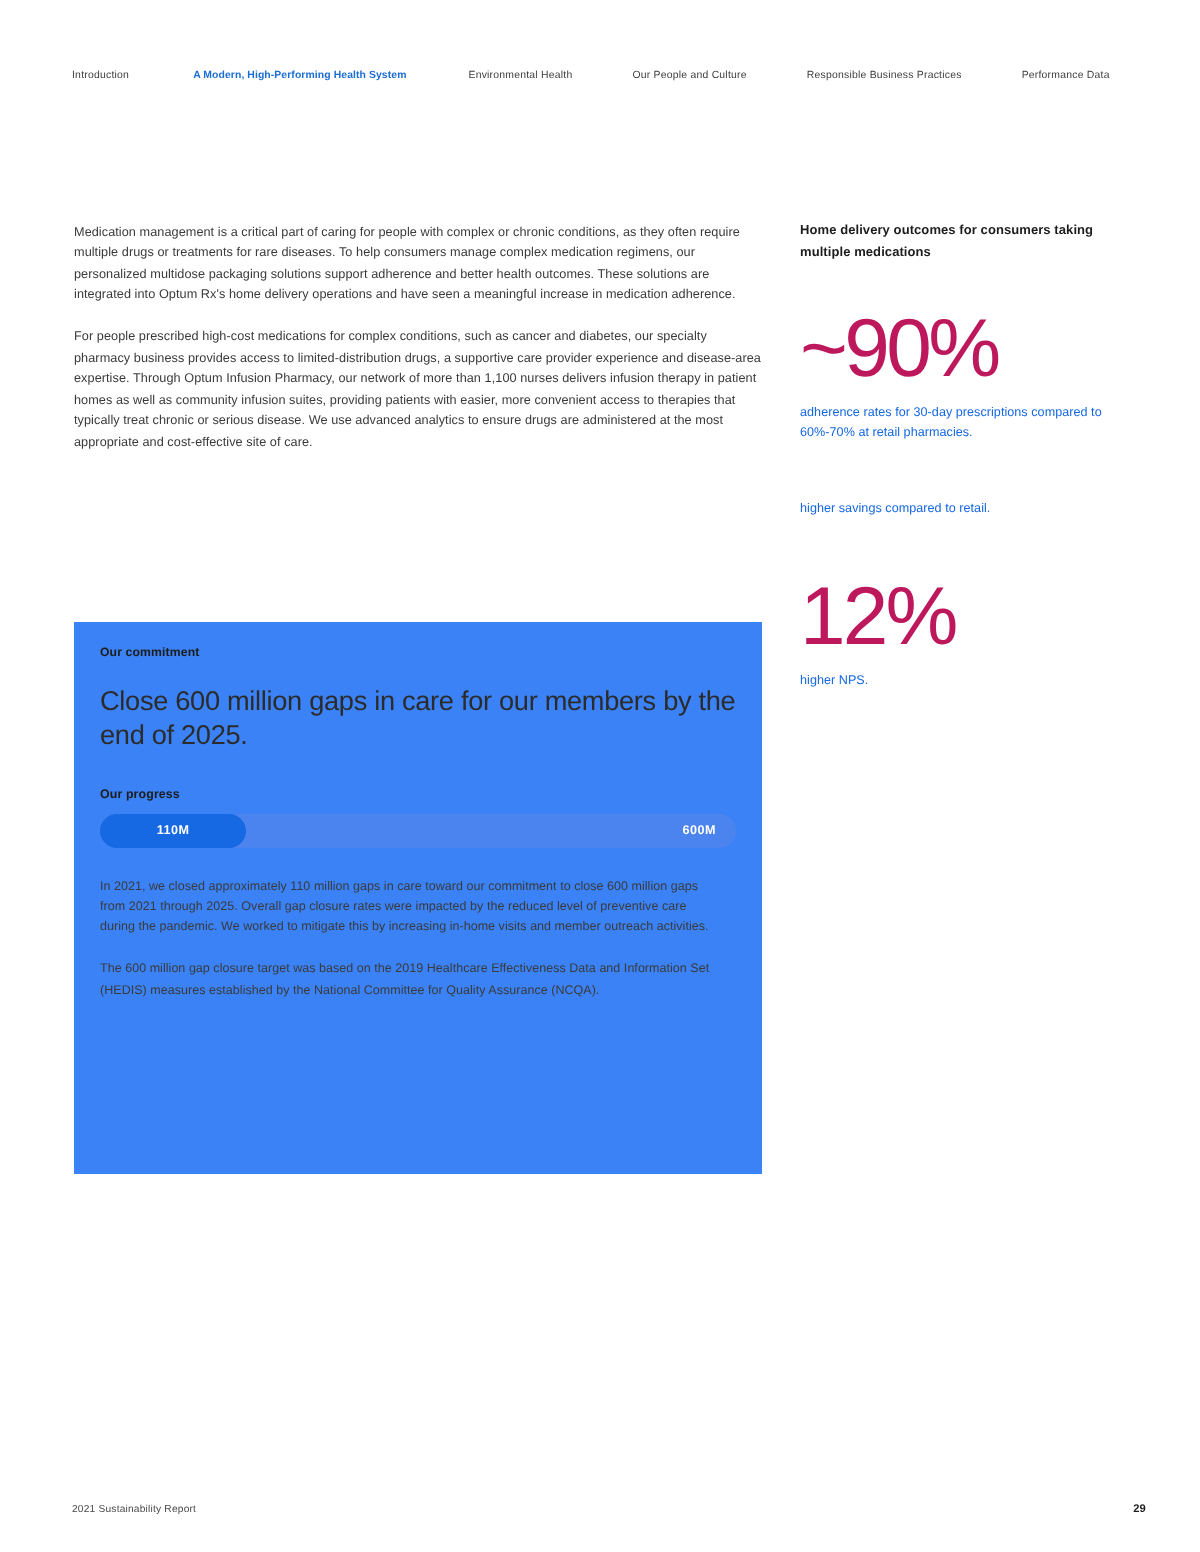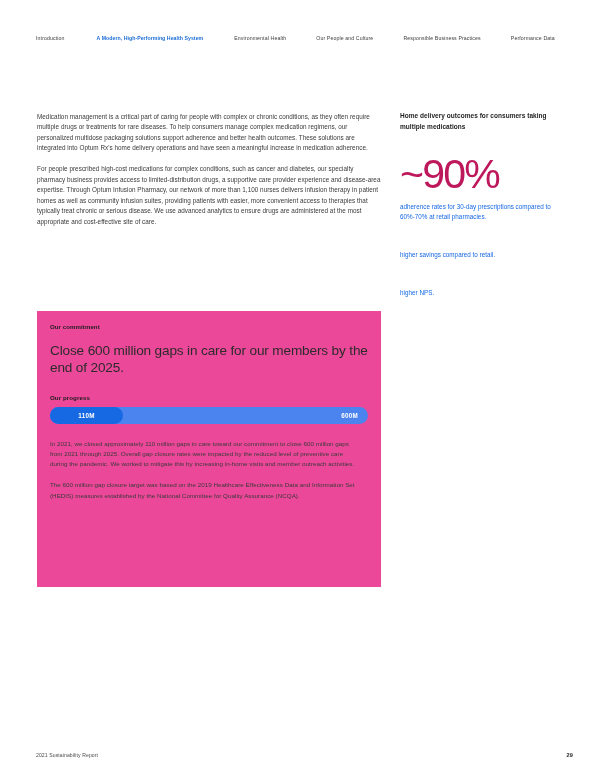--- a/index.html
+++ b/index.html
@@ -72,21 +72,21 @@
   }
   .body-para + .body-para { margin-top: 10.5px; }
 
   
   .commit-card {
     position: absolute;
     left: 37px;
     top: 311px;
     width: 344px;
     height: 276px;
-    background: #ec4899;
+    background: #3b82f6;
   }
   .commit-inner {
     padding: 12px 13px 0 13px;
   }
   .commit-kicker {
     font-size: 6.1px;
     font-weight: bold;
     color: #1d1d1d;
     letter-spacing: 0.07px;
   }
@@ -264,20 +264,21 @@
     <div class="stat-block">
       <div class="stat-number tilde">~90%</div>
       <div class="stat-caption">adherence rates for 30-day prescriptions compared to 60%-70% at retail pharmacies.</div>
     </div>
 
     <div class="stat-block s2">
       <div class="stat-caption">higher savings compared to retail.</div>
     </div>
 
     <div class="stat-block s3">
+      <div class="stat-number">12%</div>
       <div class="stat-caption">higher NPS.</div>
     </div>
   </aside>
 
   <footer class="footer">
     <span class="footer-left">2021 Sustainability Report</span>
     <span class="footer-right">29</span>
   </footer>
 
 </div>

